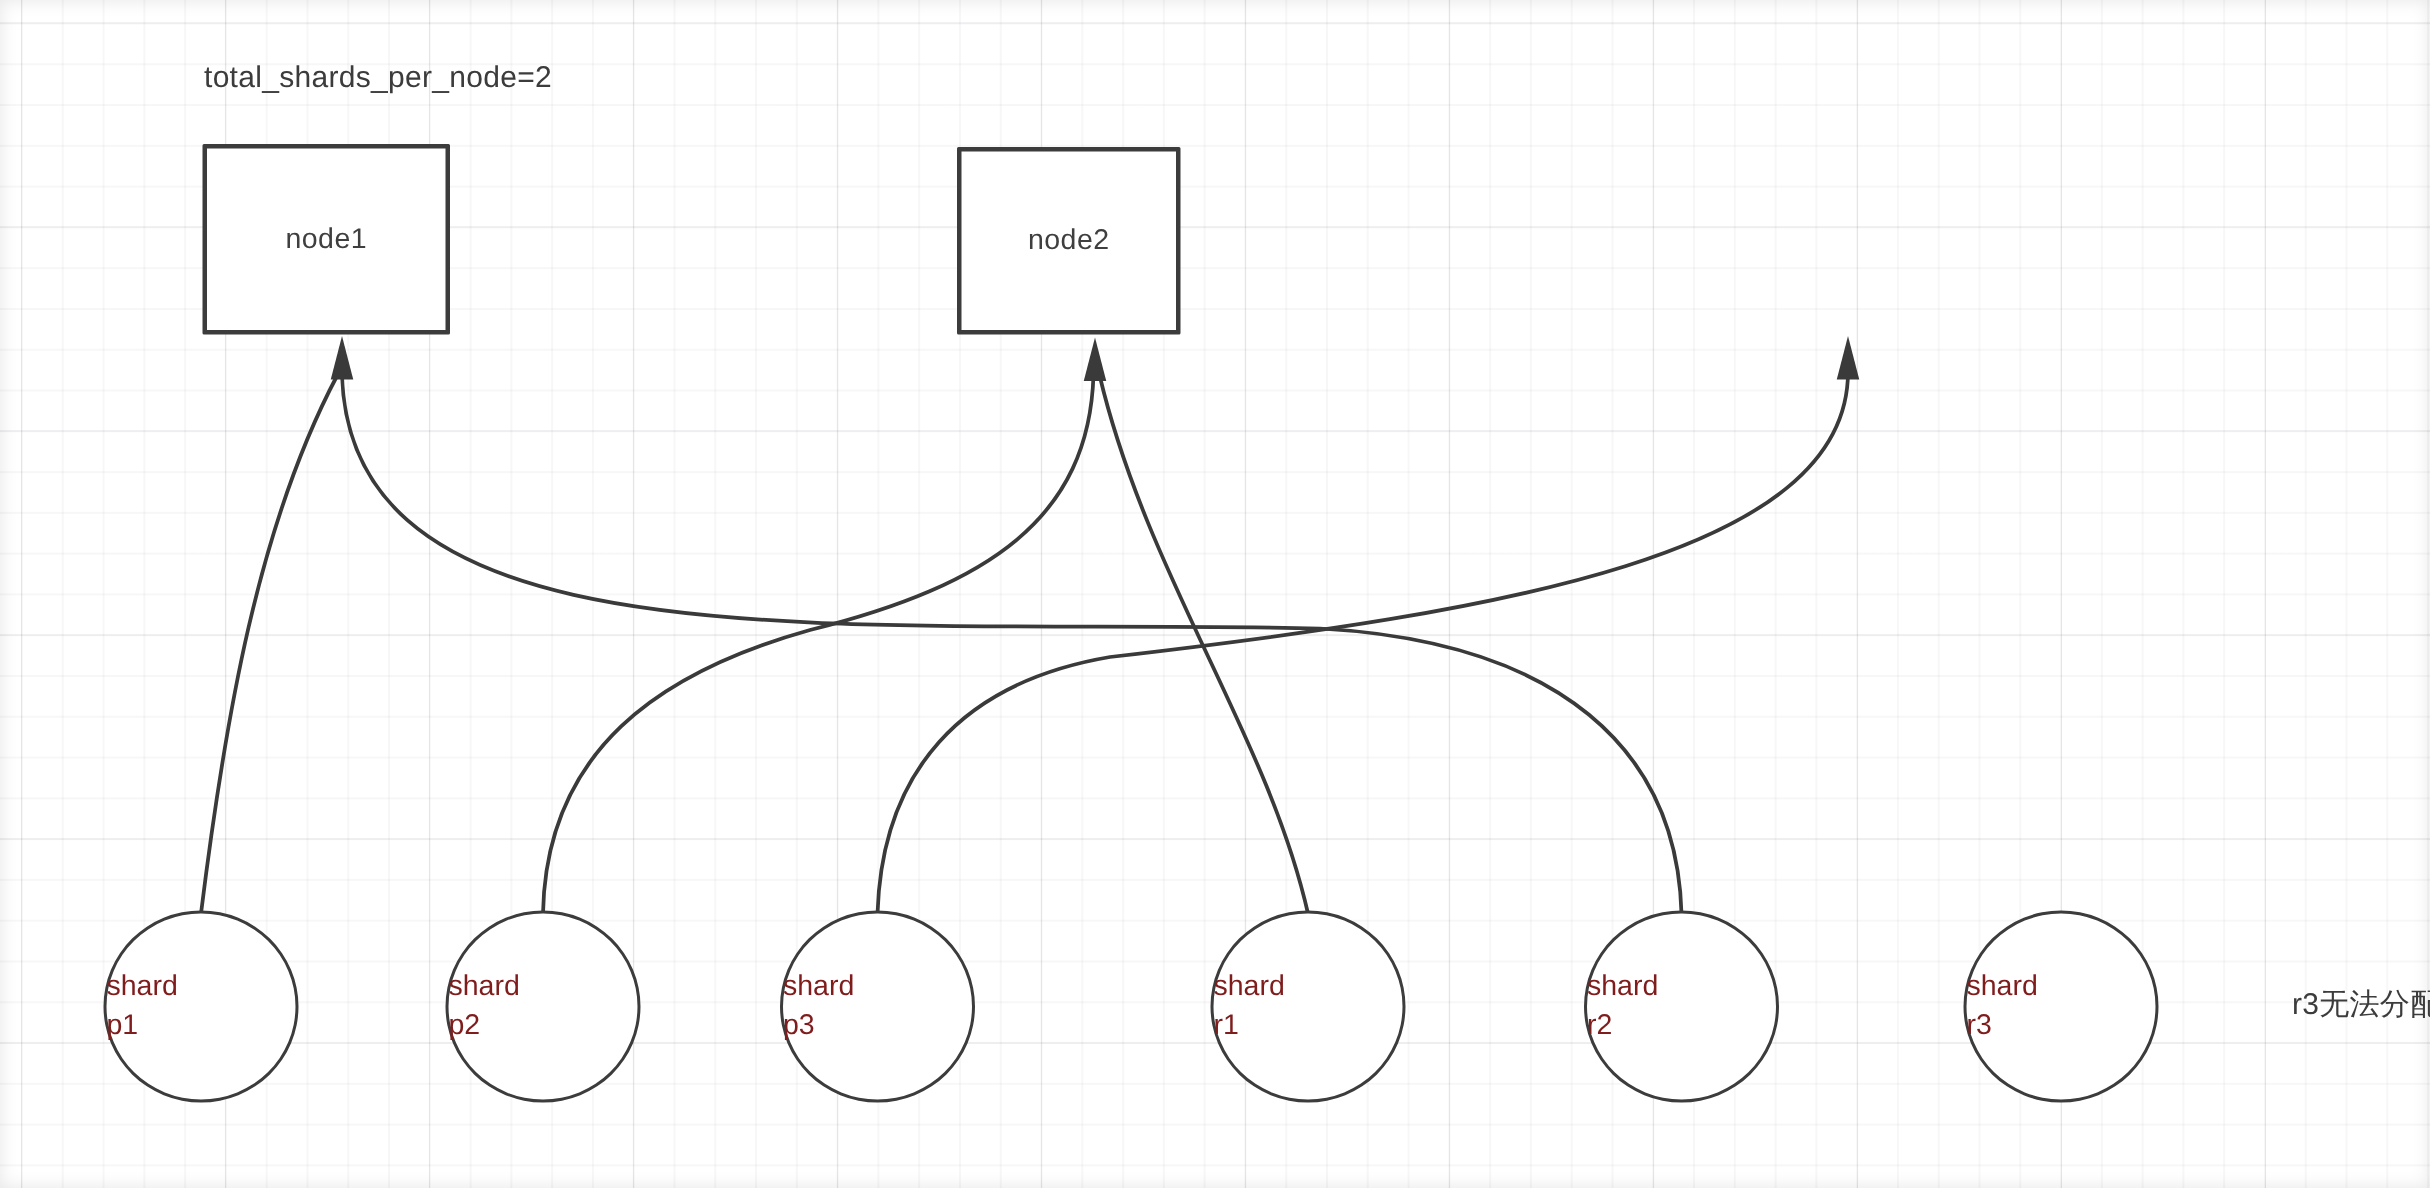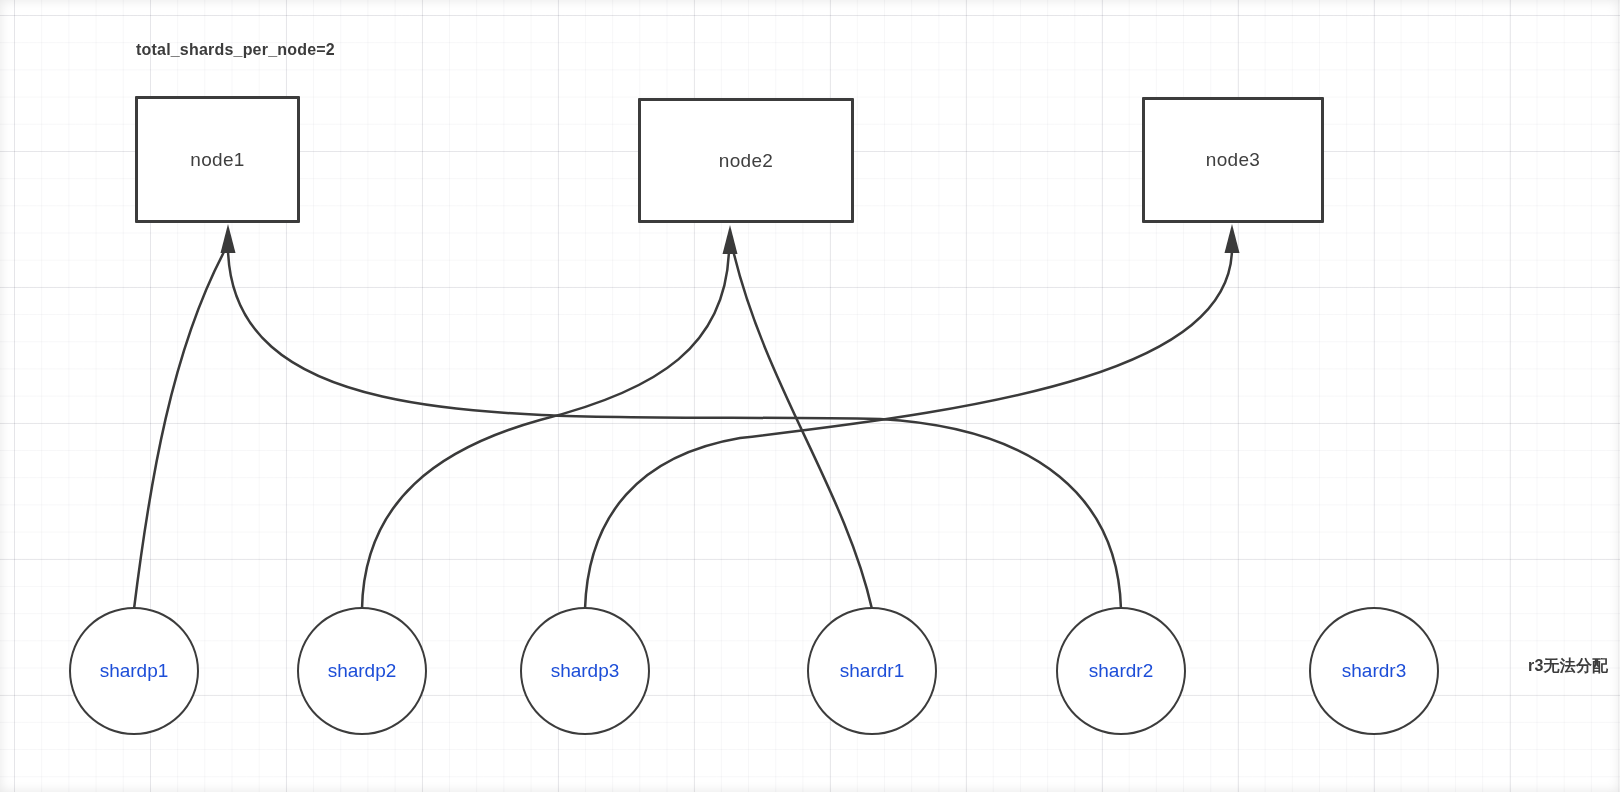--- a/index.html
+++ b/index.html
@@ -38,34 +38,32 @@
   }
   .shard-circle {
     position: absolute;
     box-sizing: border-box;
     width: 130px;
     height: 128px;
     border: 2.5px solid #3c3c3c;
     border-radius: 50%;
     background: #ffffff;
     display: flex;
-    flex-direction: row;
-    align-items: center;
+    flex-direction: column;
     justify-content: center;
     font-size: 19px;
     line-height: 26px;
-    color: #1d4ed8;
+    color: #7f1d1d;
   }
   .text-label {
     position: absolute;
-    font-size: 16px;
+    font-size: 20px;
     color: #3c3c3c;
     white-space: nowrap;
     letter-spacing: 0.2px;
-    font-weight: bold;
   }
   #edges-svg {
     position: absolute;
     left: 0;
     top: 0;
     pointer-events: none;
   }
   #edges-svg path {
     fill: none;
     stroke: #3a3a3a;
@@ -91,25 +89,22 @@
     <path d="M 872 609 C 845 490 765 385 733 250"></path>
     <path d="M 1121 609 C 1118 500 1040 428 880 419 C 560 412 234 448 228 250"></path>
     <polygon points="228,224 220.5,253 235.5,253"></polygon>
     <polygon points="730,225 722.5,254 737.5,254"></polygon>
     <polygon points="1232,224 1224.5,253 1239.5,253"></polygon>
   </svg>
 
   <div class="node-box" style="left:135px; top:96px; width:165px; height:127px;">
     <span>node1</span>
   </div>
-  <div class="node-box" style="left:638px; top:98px; width:216px; height:125px;">
+  <div class="node-box" style="left:638px; top:98px; width:149px; height:125px;">
     <span>node2</span>
-  </div>
-  <div class="node-box" style="left:1142px; top:97px; width:182px; height:126px;">
-    <span>node3</span>
   </div>
 
   <div class="shard-circle" style="left:69px; top:607px;">
     <span>shard</span>
     <span>p1</span>
   </div>
   <div class="shard-circle" style="left:297px; top:607px;">
     <span>shard</span>
     <span>p2</span>
   </div>

